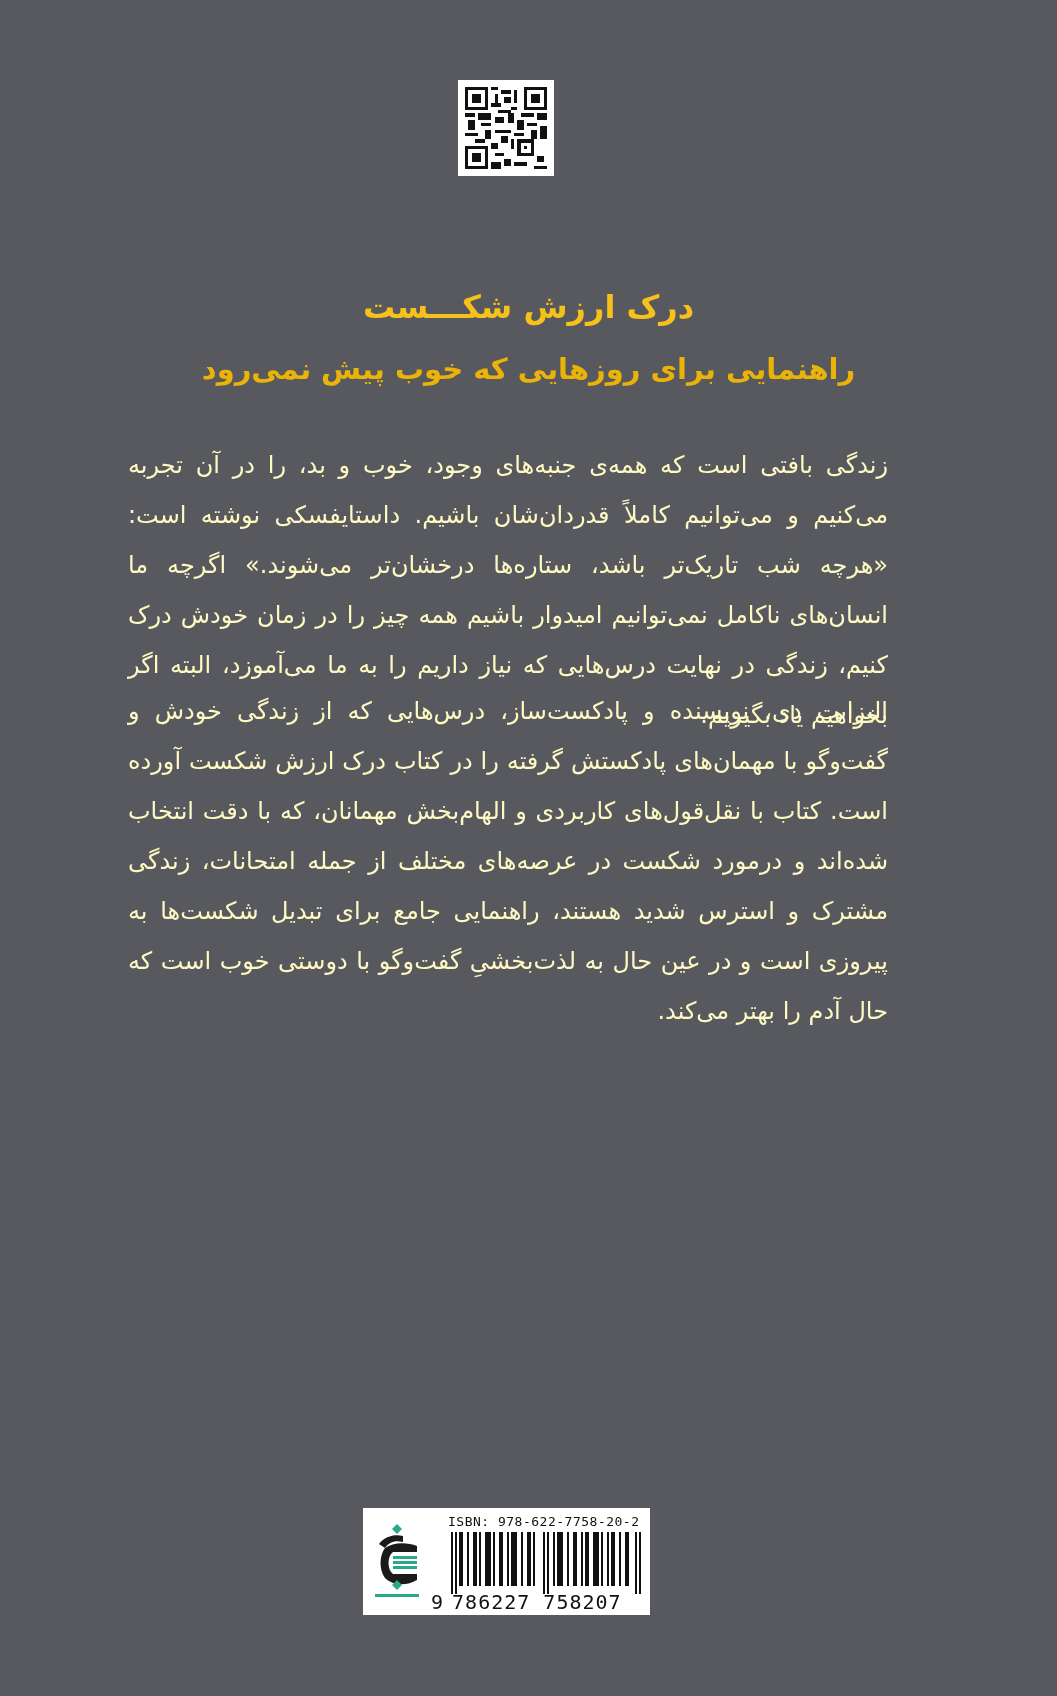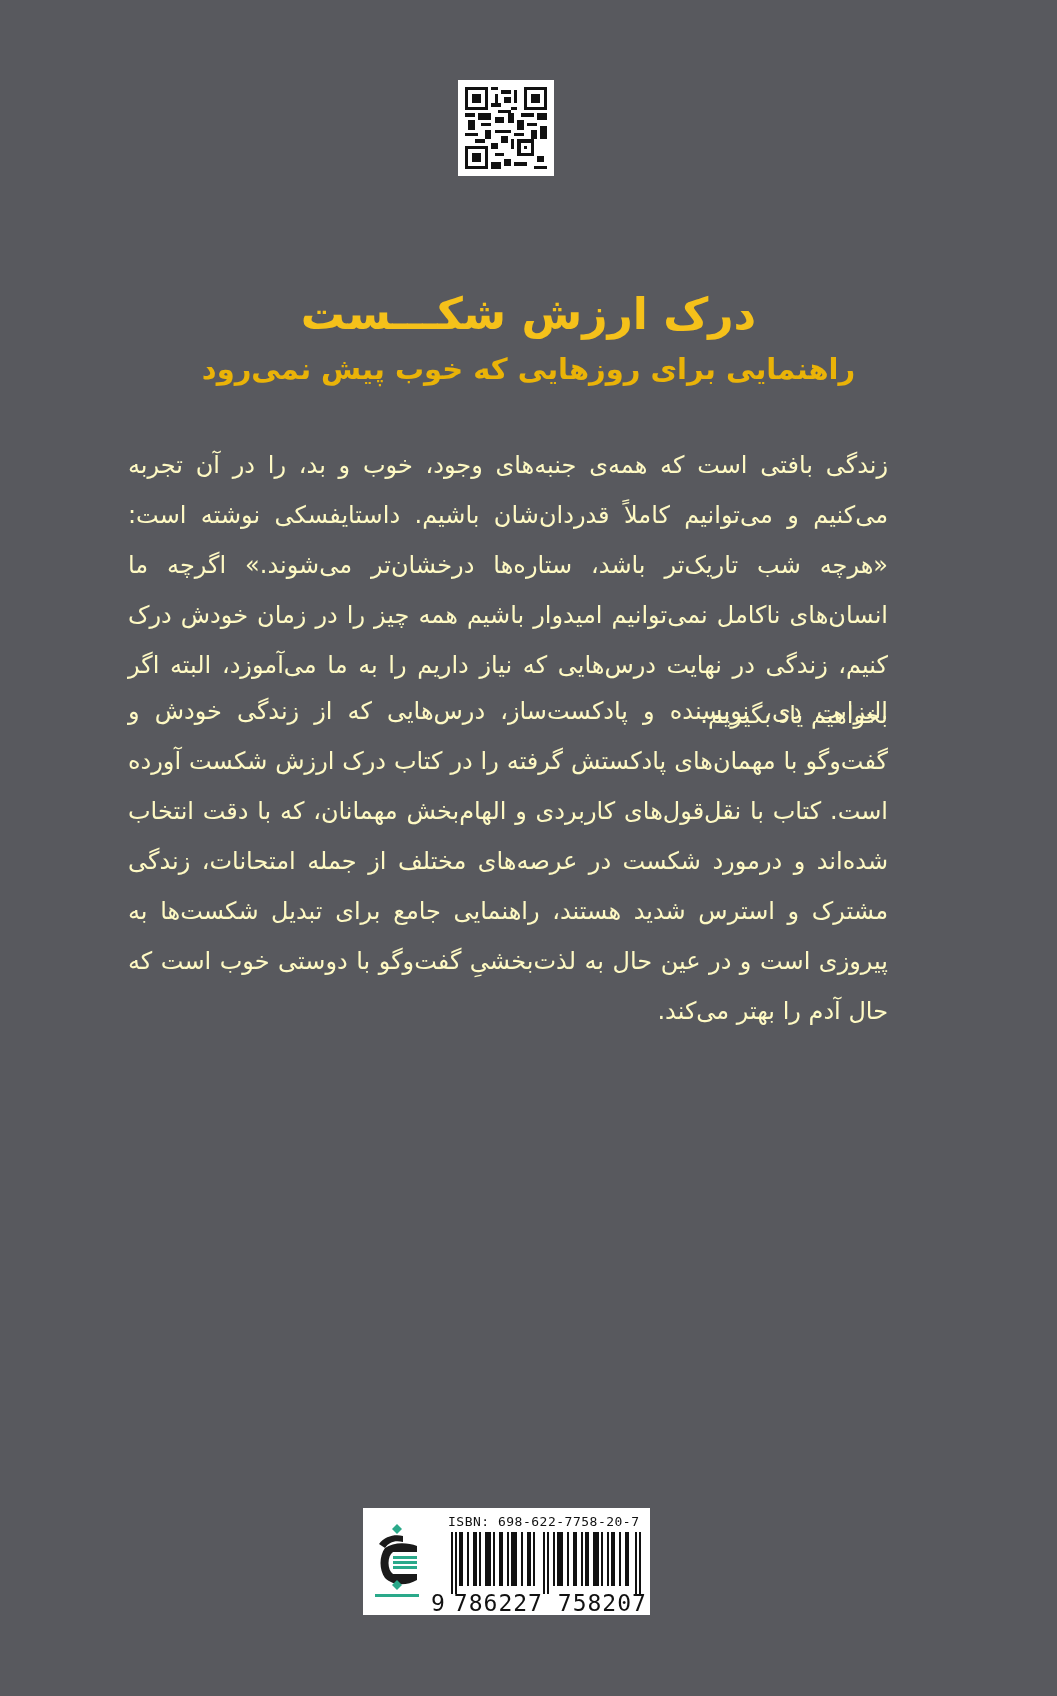--- a/index.html
+++ b/index.html
@@ -11,21 +11,21 @@
     }
     .qr {
       position: absolute; left: 458px; top: 80px;
       width: 96px; height: 96px; background: #ffffff;
       box-sizing: border-box; padding: 7px;
     }
     .qr svg { width: 82px; height: 82px; display: block; }
     .title {
       position: absolute; left: 0; right: 0; top: 288px;
       text-align: center; direction: rtl;
-      color: #f5c11a; font-size: 44px; font-weight: bold;
+      color: #f5c11a; font-size: 32px; font-weight: bold;
       font-family: "DejaVu Sans", sans-serif;
     }
     .subtitle {
       position: absolute; left: 0; right: 0; top: 352px;
       text-align: center; direction: rtl;
       color: #eab308; font-size: 29px; font-weight: bold;
       font-family: "DejaVu Sans", sans-serif;
     }
     .body-text {
       position: absolute; left: 128px; width: 760px;
@@ -45,21 +45,21 @@
     .isbn {
       position: absolute; left: 85px; top: 6px;
       font-family: "DejaVu Sans Mono", monospace; font-size: 13px; color: #111;
       letter-spacing: 0.5px;
     }
     .bars {
       position: absolute; left: 88px; top: 24px; width: 190px; height: 62px;
     }
     .digits {
       position: absolute; left: 68px; top: 82px;
-      font-family: "DejaVu Sans Mono", monospace; font-size: 23px; color: #111;
+      font-family: "DejaVu Sans Mono", monospace; font-size: 20px; color: #111;
       background: transparent; letter-spacing: 1px;
     }
     .digits span.first { margin-right: 8px; }
   </style>
 </head>
 <body>
 
 <div class="qr">
   <svg viewBox="0 0 25 25" shape-rendering="crispEdges">
     <rect width="25" height="25" fill="#fff"></rect>
@@ -125,21 +125,21 @@
   <svg class="logo" viewBox="0 0 60 80">
     <path d="M26 2 L31 7 L26 12 L21 7 Z" fill="#2aa98a"></path>
     <path d="M8 22 C14 14 24 12 32 14 L32 20 C24 18 18 20 14 26 Z" fill="#1a1a1a"></path>
     <path d="M14 26 C8 34 8 48 14 56 C22 64 36 64 46 58 L46 52 L22 52 C16 48 16 34 22 30 L46 30 L46 24 C36 20 22 20 14 26 Z" fill="#1a1a1a"></path>
     <rect x="22" y="34" width="24" height="3" fill="#2aa98a"></rect>
     <rect x="22" y="39" width="24" height="3" fill="#2aa98a"></rect>
     <rect x="22" y="44" width="24" height="3" fill="#2aa98a"></rect>
     <path d="M26 58 L31 63 L26 68 L21 63 Z" fill="#2aa98a"></path>
     <rect x="4" y="72" width="44" height="3" fill="#2aa98a"></rect>
   </svg>
-  <div class="isbn">ISBN: 698-622-7758-20-7</div>
+  <div class="isbn">ISBN: 978-622-7758-20-2</div>
   <svg class="bars" viewBox="0 0 95 62" preserveAspectRatio="none">
     <g fill="#111">
       <rect x="0" y="0" width="1" height="62"></rect>
         <rect x="2" y="0" width="1" height="62"></rect>
       <rect x="4" y="0" width="2" height="54"></rect>
         <rect x="8" y="0" width="1" height="54"></rect>
         <rect x="11" y="0" width="2" height="54"></rect>
       <rect x="14" y="0" width="1" height="54"></rect>
         <rect x="17" y="0" width="3" height="54"></rect>
         <rect x="21" y="0" width="1" height="54"></rect>

